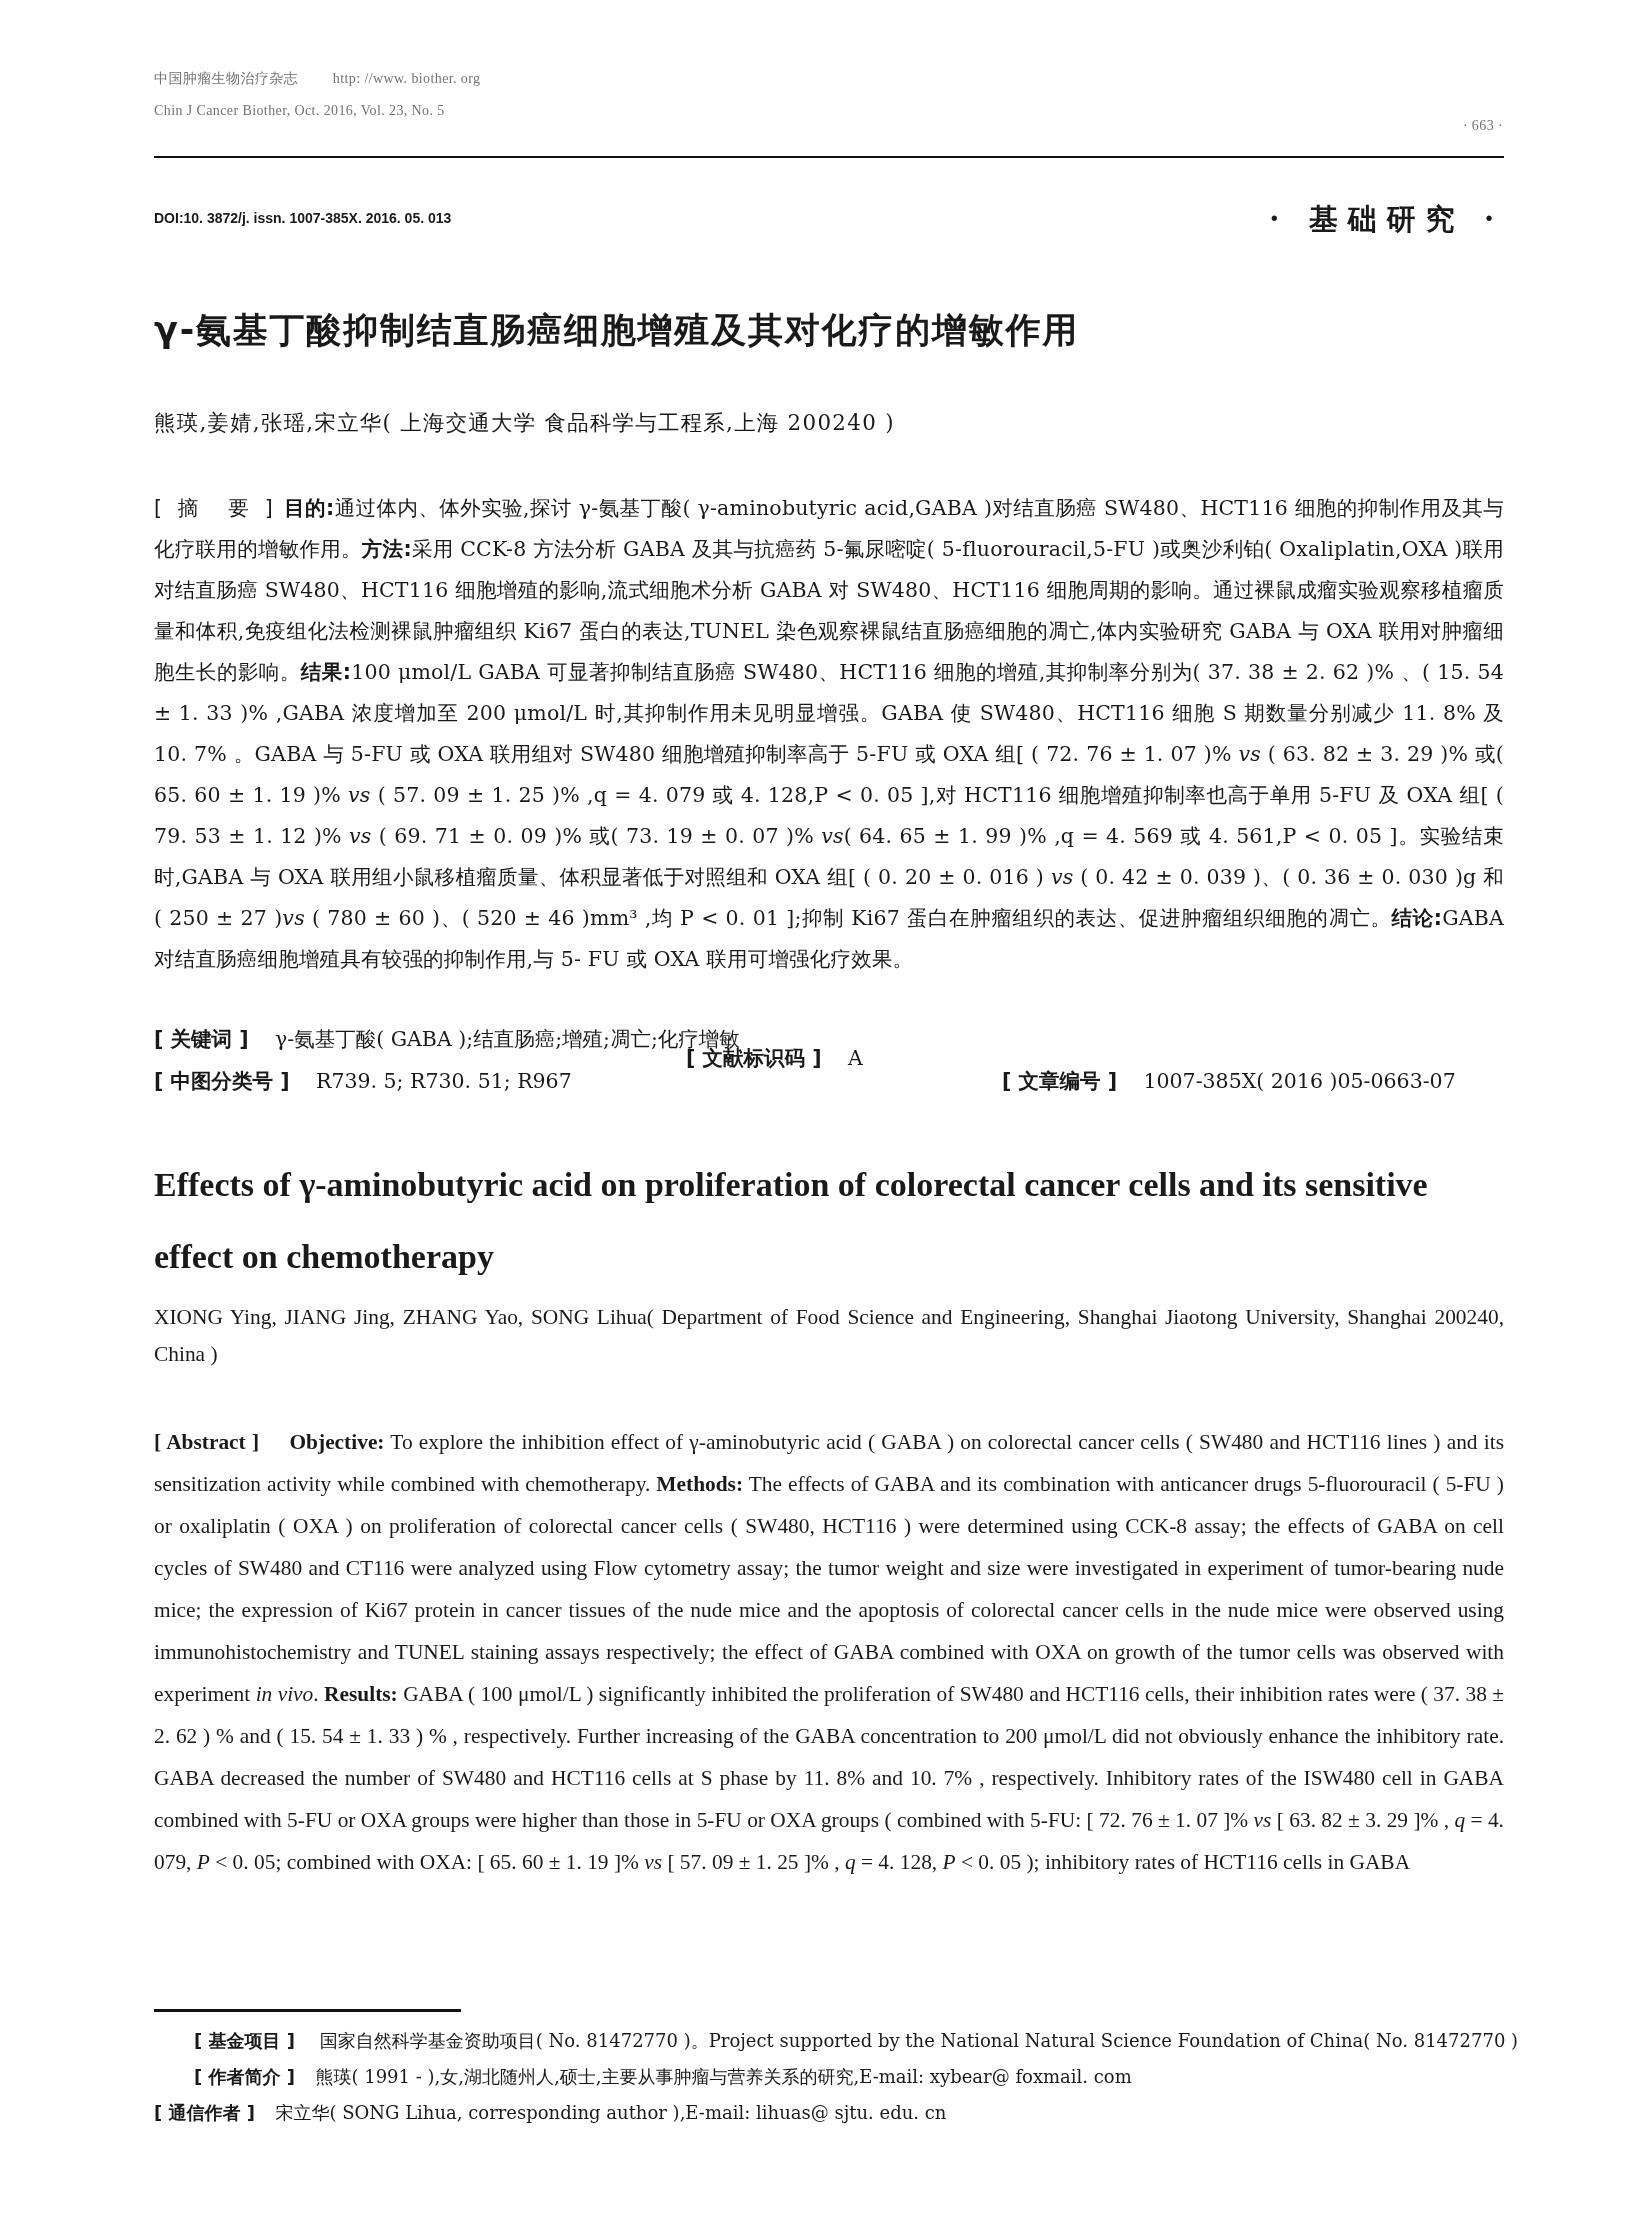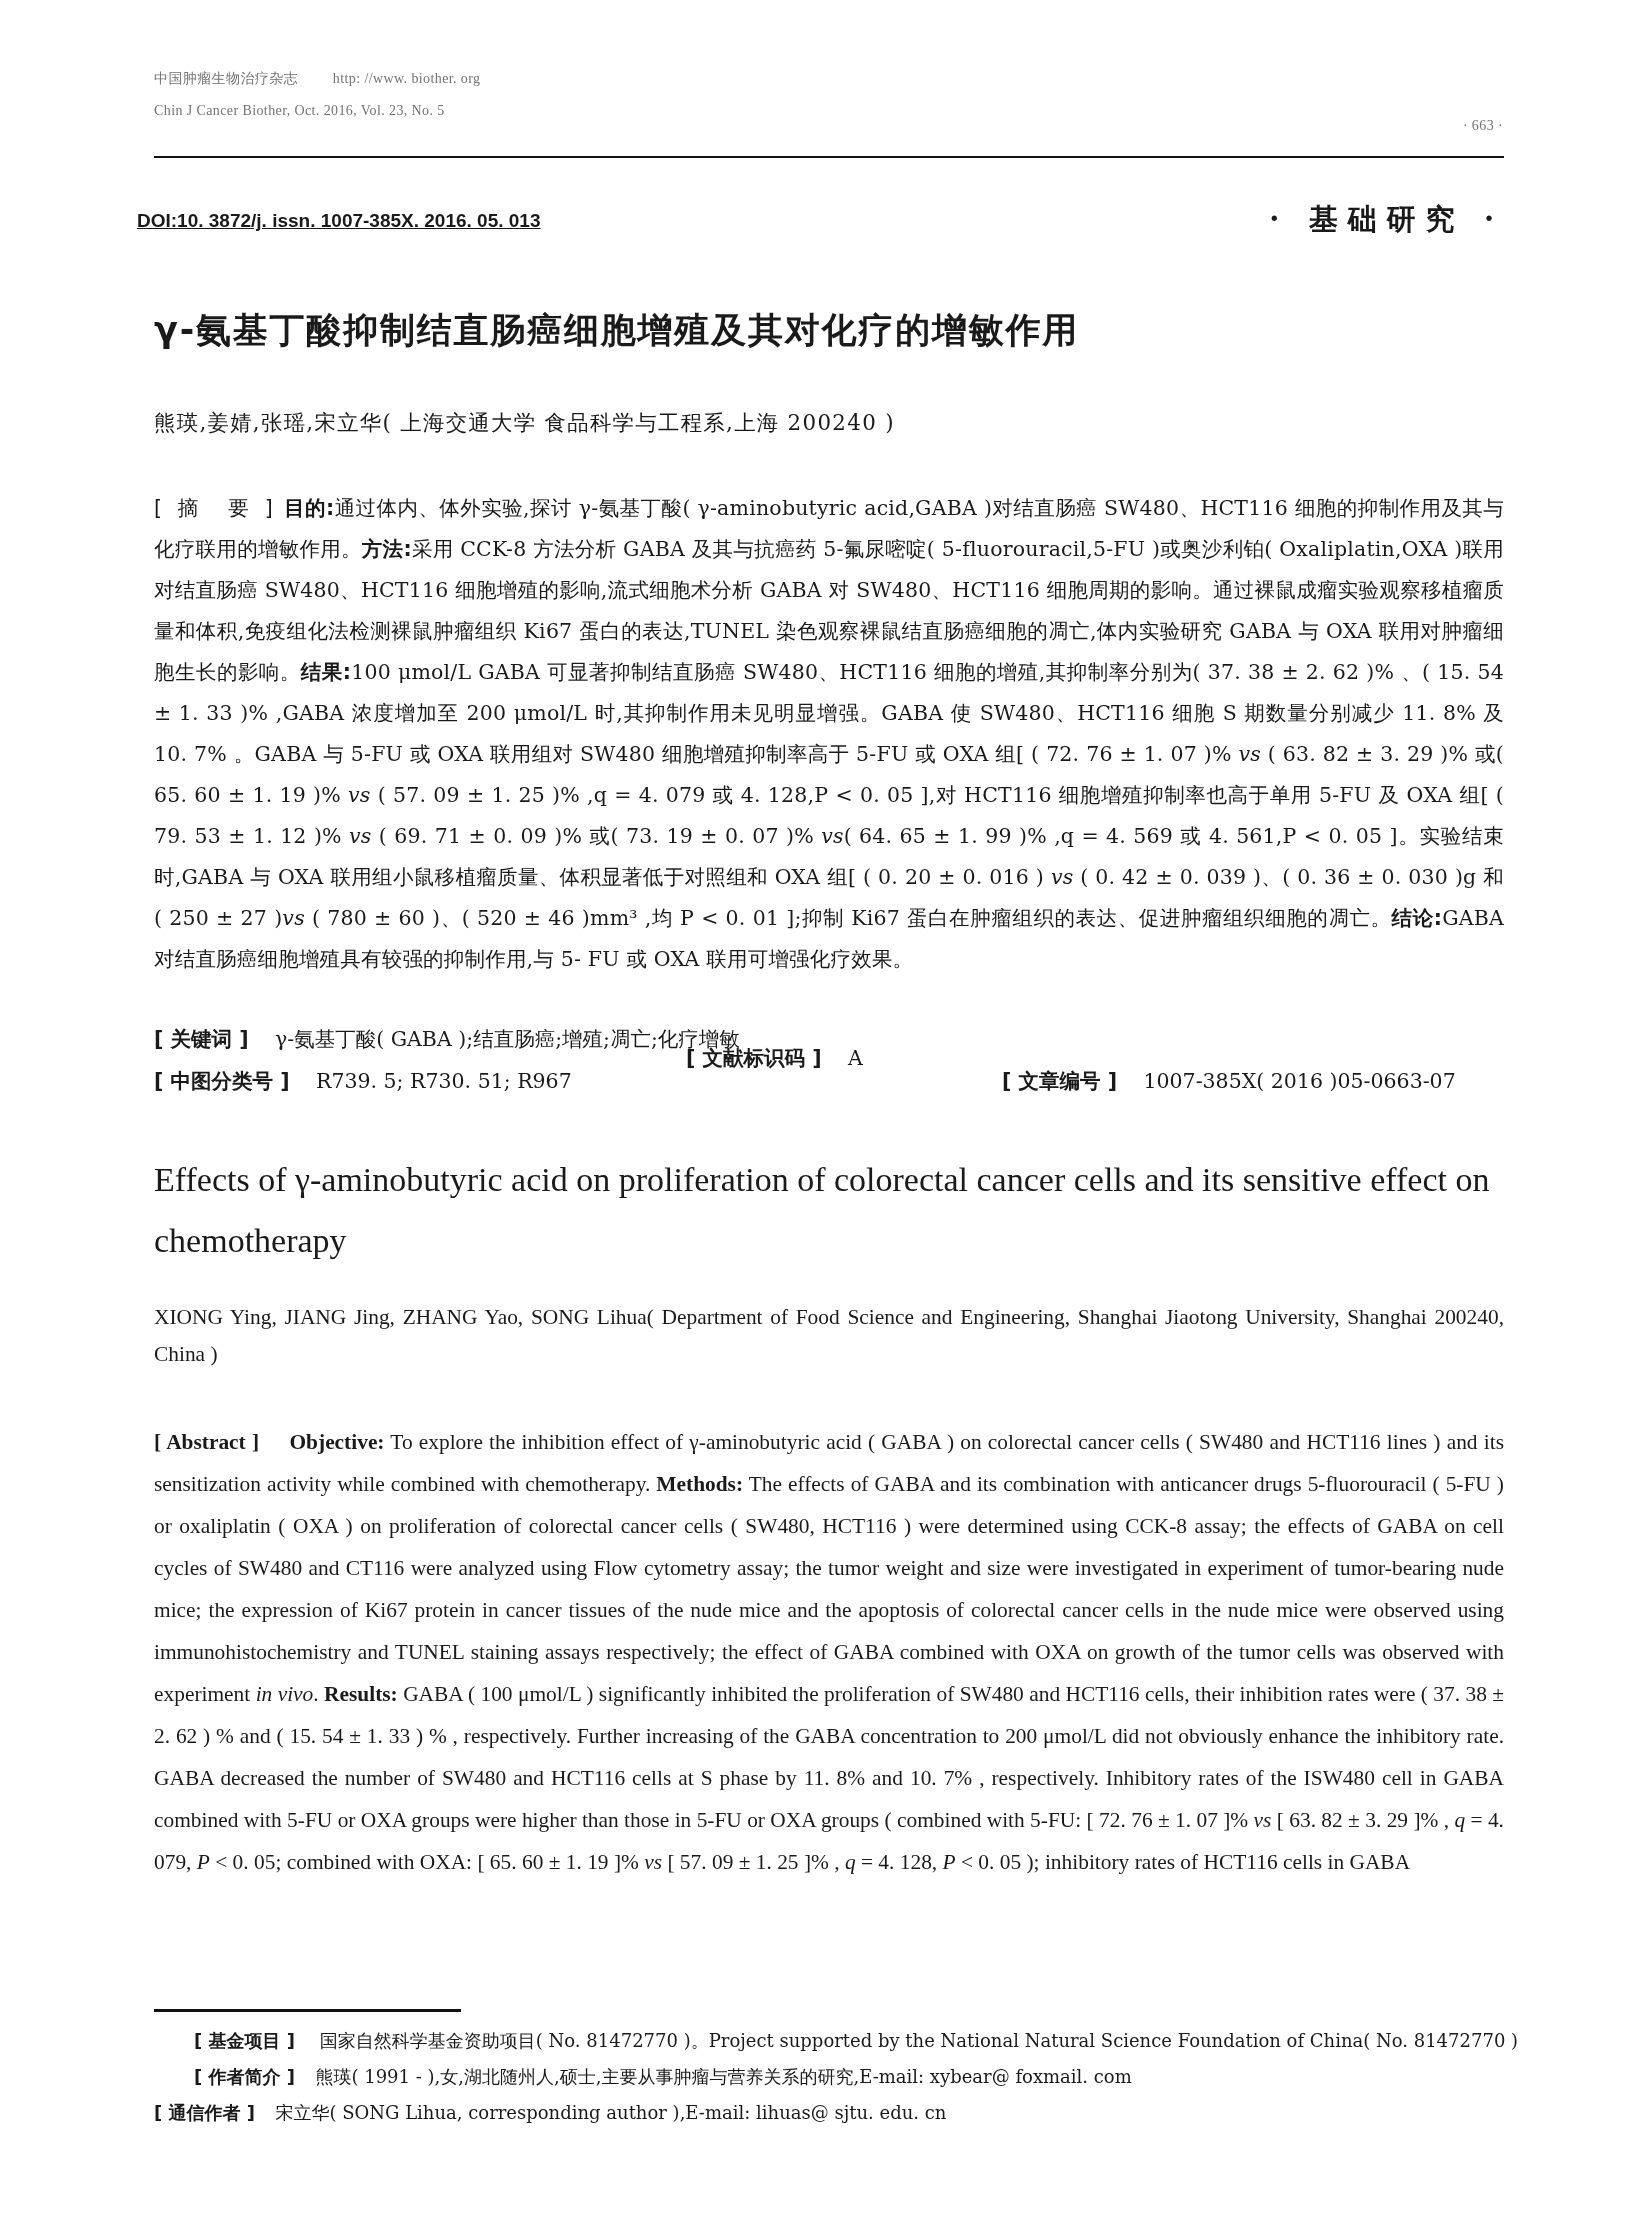--- a/index.html
+++ b/index.html
@@ -1,36 +1,36 @@
 <!DOCTYPE html>
 <html style="font-size:7.1px"><head>
 <meta charset="utf-8">
 <style>
   html, body { margin:0; padding:0; background:#ffffff; }
   body { width:1650px; height:2333px; position:relative; overflow:hidden; color:#1a1a1a;
          font-family:"Liberation Serif","DejaVu Serif",serif; }
   .abs { position:absolute; }
   .hdr { font-size:14px; letter-spacing:0.4px; color:#737373; white-space:nowrap; }
   .rule-top { left:154px; top:156px; width:1350px; height:2.2px; background:#111; }
-  .doi { left:137px; top:210px; font-size:19px; font-weight:bold; white-space:nowrap; font-family:"Liberation Sans",sans-serif;text-decoration:underline; }
+  .doi { left:154px; top:210px; font-size:14px; font-weight:bold; white-space:nowrap; font-family:"Liberation Sans",sans-serif; }
   .section-tag { right:146px; top:200px; font-size:29px; font-weight:bold; letter-spacing:9.8px; white-space:nowrap; font-family:"DejaVu Serif",serif; }
   .cn-title { left:154px; top:307px; font-size:35px; font-weight:bold; white-space:nowrap; letter-spacing:1.8px; font-family:"DejaVu Sans",sans-serif; }
   .cn-authors { left:154px; top:408px; font-size:21.4px; white-space:nowrap; letter-spacing:1.3px; font-family:"DejaVu Serif",serif; }
   .block { left:154px; width:1350px; }
   .cn-abs { top:488px; font-size:20.5px; line-height:41px; text-align:justify; font-family:"DejaVu Serif",serif; letter-spacing:0.2px; }
   .cn-abs .lbl { font-weight:bold; font-family:"DejaVu Sans",sans-serif; }
   .cn-abs .bracket-lbl { font-family:"DejaVu Sans",sans-serif; letter-spacing:4.5px; }
   .cn-abs i { font-style:italic; }
   .meta-row { font-size:20.5px; white-space:nowrap; font-family:"DejaVu Serif",serif; }
   .meta-row .tag { font-family:"DejaVu Sans",sans-serif; font-weight:bold; }
   .kw { left:154px; top:1025px; }
   .clc { left:154px; top:1067px; }
   .clc-doc { left:686px; top:1044px; }
   .clc-art { left:1002px; top:1067px; }
-  .en-title { left:154px; top:1149px; width:1350px; font-size:34px; font-weight:normal; line-height:61px; }
+  .en-title { left:154px; top:1149px; width:1350px; font-size:34px; font-weight:bold; line-height:72px; }
   .en-authors { left:154px; top:1299px; width:1350px; font-size:21.4px; line-height:37px; text-align:justify; }
   .en-abs { top:1421px; font-size:21.4px; line-height:42px; text-align:justify; }
   .en-abs b { font-weight:bold; }
   .en-abs i { font-style:italic; }
   .rule-foot { left:154px; top:2009px; width:307px; height:2.7px; background:#111; }
   .foot { left:154px; font-size:18px; white-space:nowrap; font-family:"DejaVu Serif",serif; }
   .foot .tag { font-family:"DejaVu Sans",sans-serif; font-weight:bold; }
   .f1 { top:2029px;margin-left:40px; } .f2 { top:2065px;margin-left:40px; } .f3 { top:2101px; }
 </style>
 </head>

